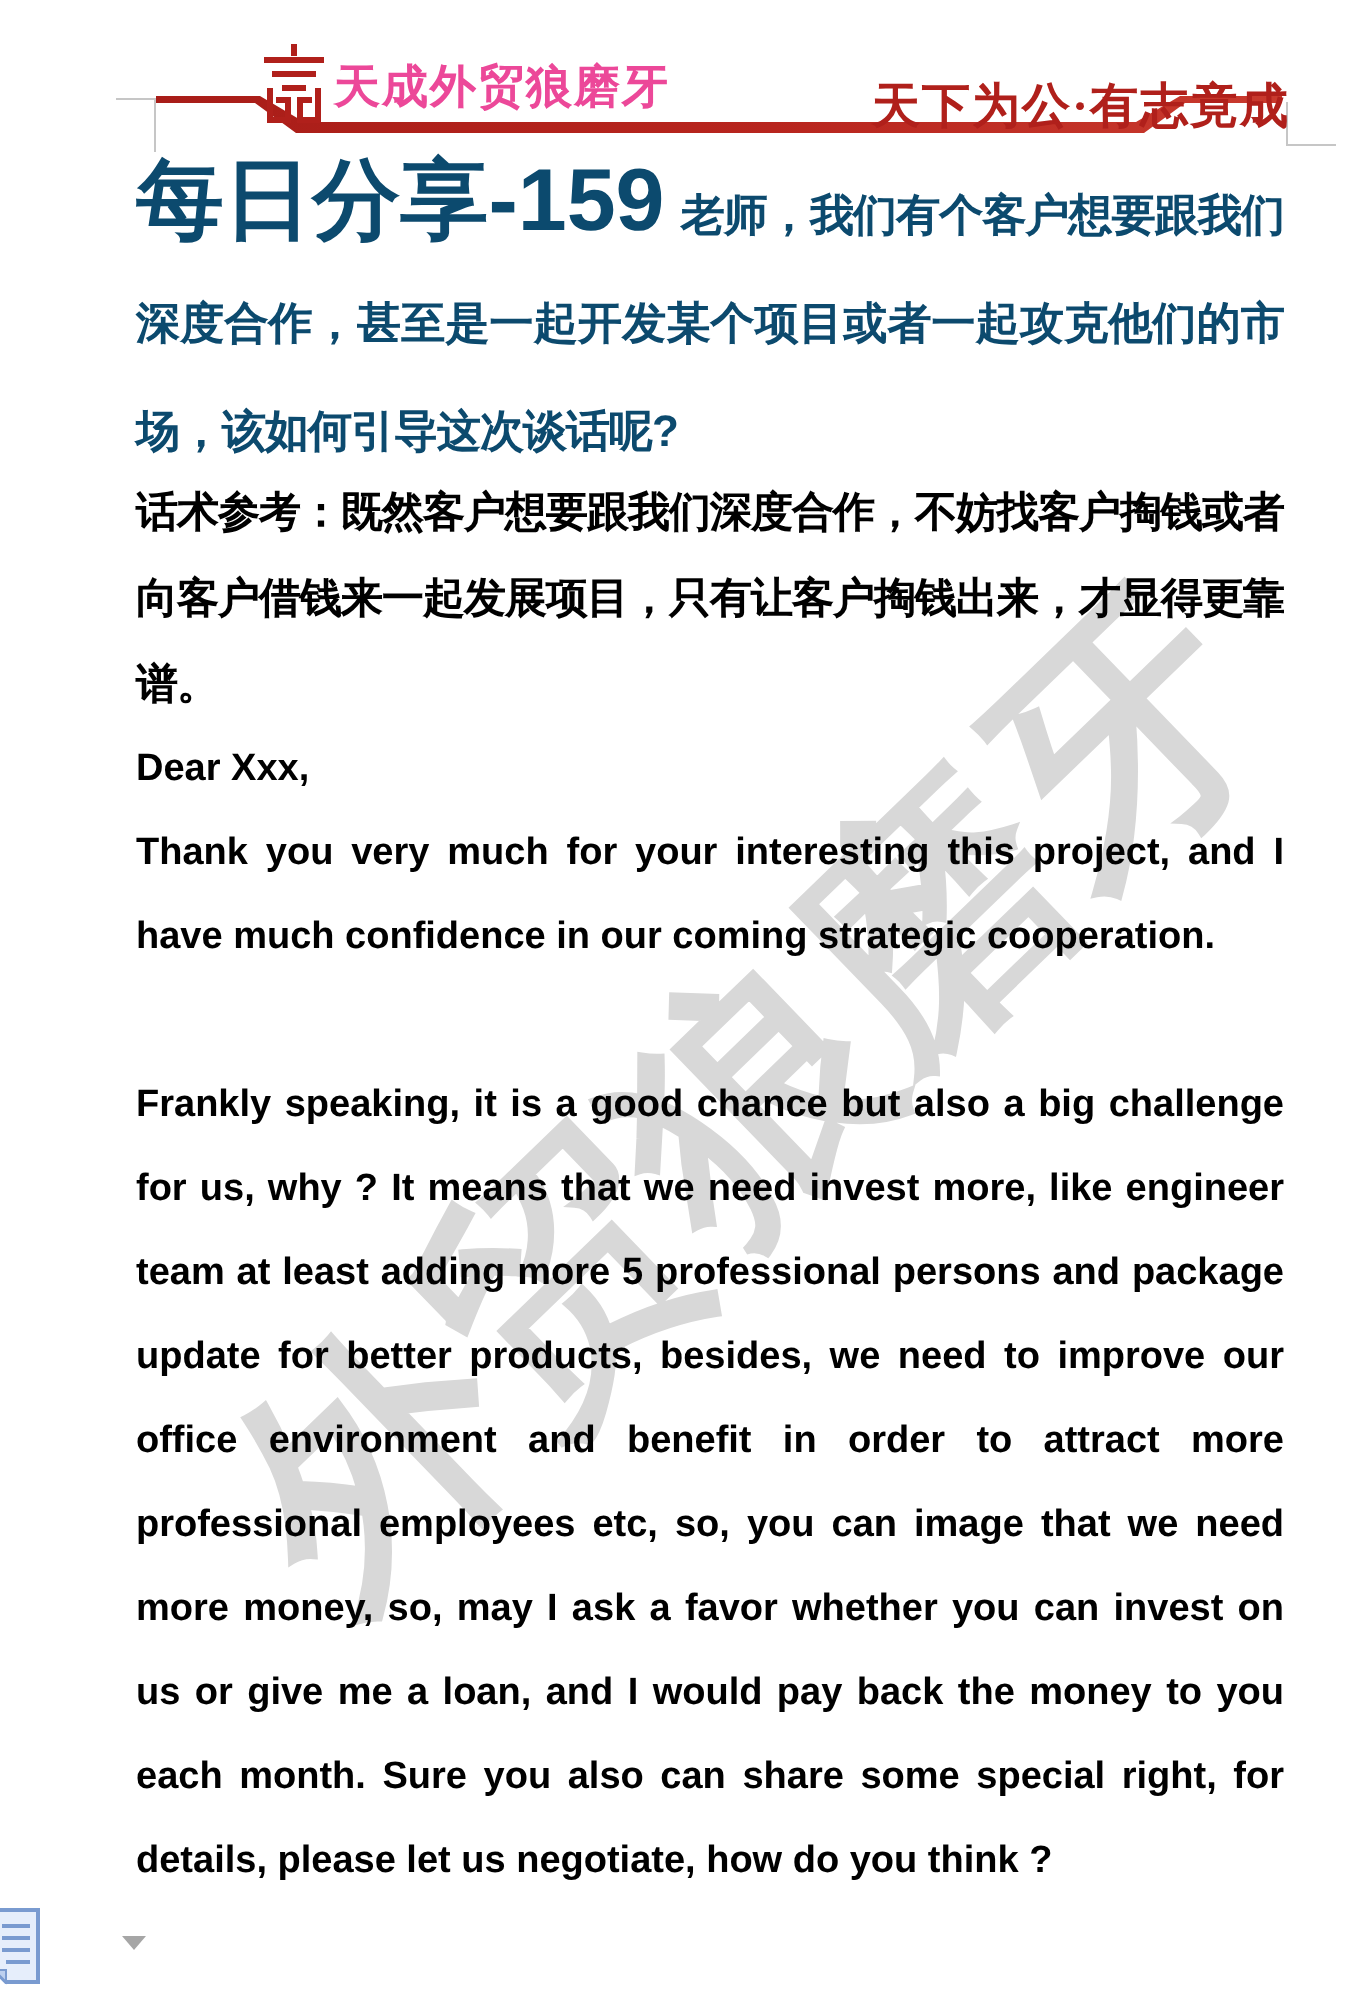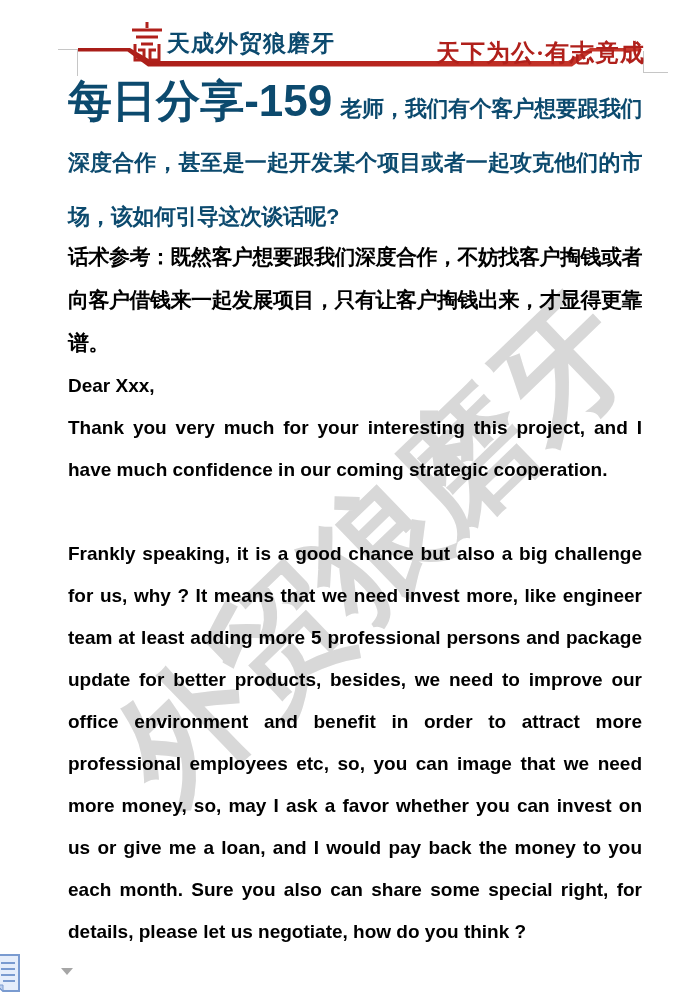--- a/index.html
+++ b/index.html
@@ -9,21 +9,21 @@
   
   .watermark{position:absolute;left:140px;top:700px;z-index:1;height:150px;line-height:150px;
              font-size:130px;font-weight:bold;color:#d8d8d8;white-space:nowrap;
              transform:rotate(-44deg);transform-origin:0 50%;
              font-family:"Liberation Sans",sans-serif;letter-spacing:0;}
 
   
   .header-ribbon{position:absolute;left:0;top:0;z-index:2;}
   .brand-logo{position:absolute;left:129px;top:20px;z-index:3;}
   .brand-name{position:absolute;left:167px;top:28px;z-index:3;font-family:"Liberation Serif",serif;
-              font-weight:bold;font-size:23px;color:#0c4a6e;letter-spacing:1px;white-space:nowrap;}
+              font-weight:bold;font-size:23px;color:#ec4899;letter-spacing:1px;white-space:nowrap;}
   .slogan{position:absolute;left:436px;top:37px;z-index:3;font-family:"Liberation Serif",serif;
           font-weight:bold;font-size:24px;color:#b0201b;letter-spacing:1px;white-space:nowrap;}
 
   
   .mark{position:absolute;background:#c6c6c6;z-index:2;}
   .mark-left-h{left:58px;top:49px;width:20px;height:1px;}
   .mark-left-v{left:77px;top:49px;width:1px;height:27px;}
   .mark-right-v{left:643px;top:51px;width:1px;height:22px;}
   .mark-right-h{left:643px;top:72px;width:25px;height:1px;}
 

